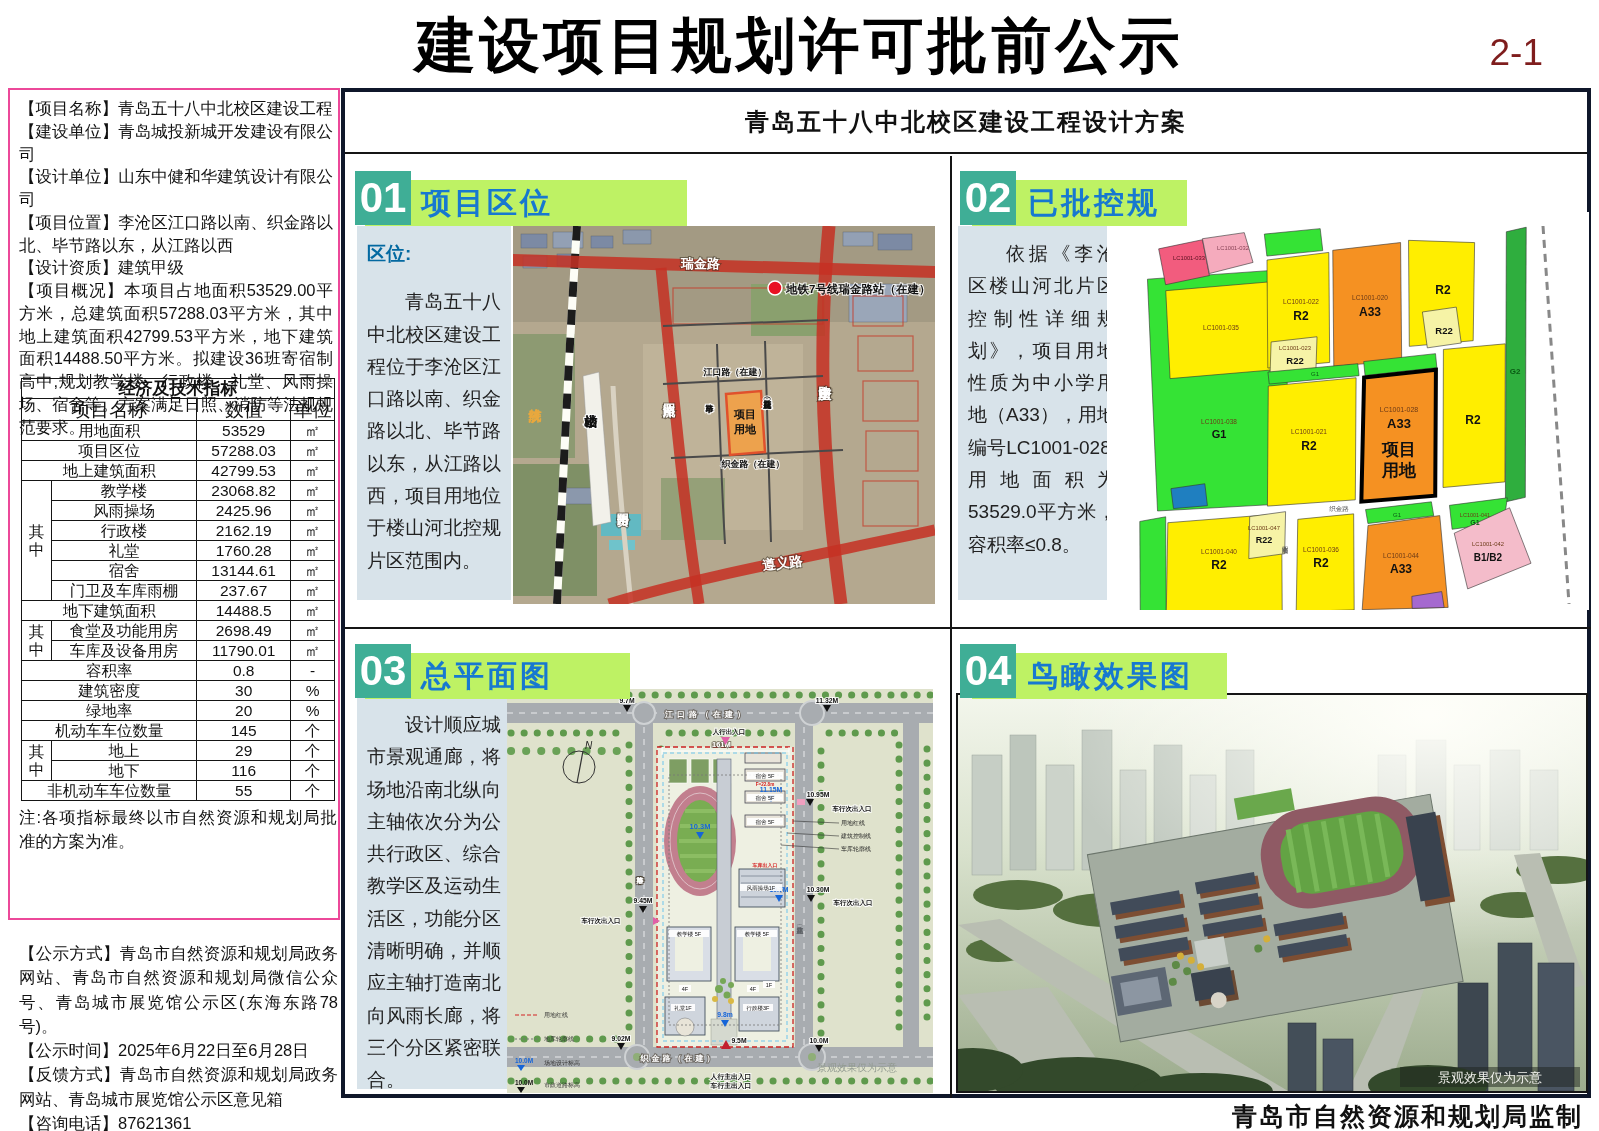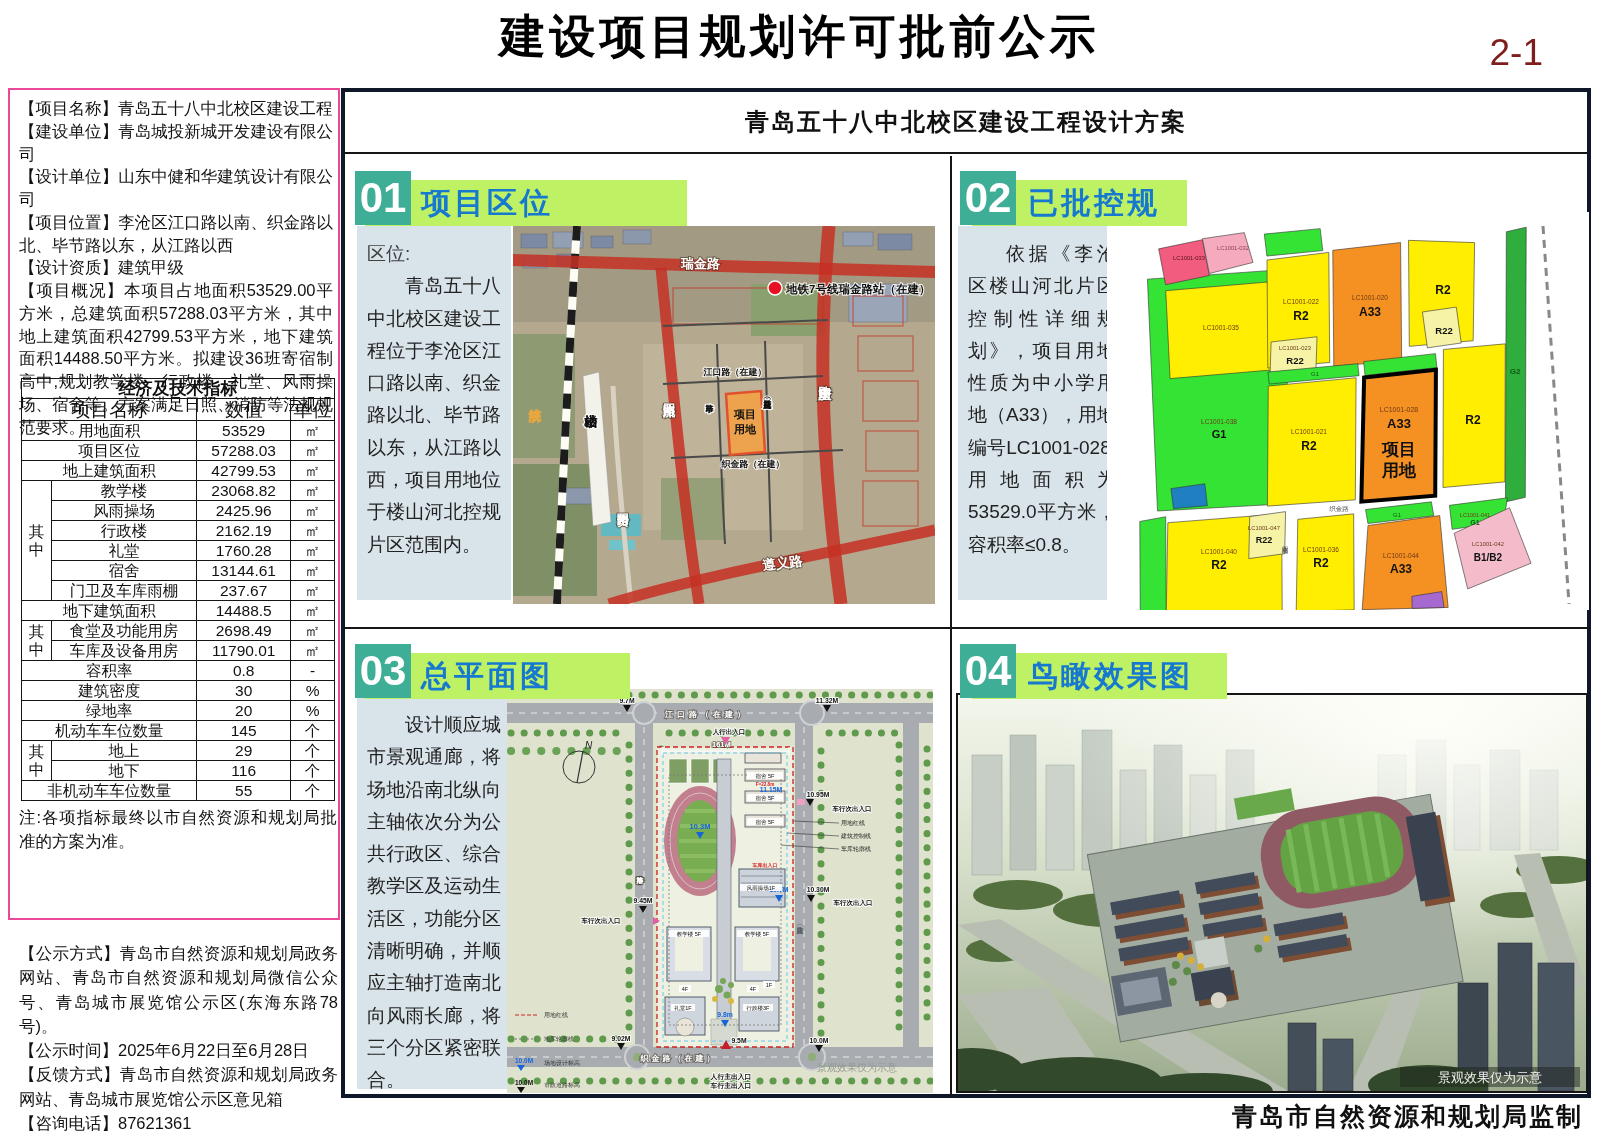--- a/index.html
+++ b/index.html
@@ -1,19 +1,19 @@
 <!DOCTYPE html>
 <html><head>
 <meta charset="utf-8">
 <style>
   *{margin:0;padding:0;box-sizing:border-box}
   html,body{width:1599px;height:1131px;background:#fff;overflow:hidden}
   body{font-family:"Liberation Sans","DejaVu Sans",sans-serif;color:#111}
   .page{position:relative;width:1599px;height:1131px;background:#fff}
-  .main-title{position:absolute;top:6px;left:0;width:100%;text-align:center;font-size:46px;font-weight:900;letter-spacing:4px;color:#000}
+  .main-title{position:absolute;top:6px;left:0;width:100%;text-align:center;font-size:60px;font-weight:900;letter-spacing:4px;color:#000}
   .page-no{position:absolute;top:32px;right:56px;font-size:37px;color:#7f1d1d}
   .footer{position:absolute;top:1100px;right:16px;font-size:25px;font-weight:bold;letter-spacing:2px}
 
   
   .sidebar{position:absolute;left:8px;top:88px;width:332px;height:832px;border:2px solid #ec4899;font-size:16.5px}
   .info{position:absolute;left:9px;top:7px;width:314px;line-height:1.38;text-align:justify}
   .etable-wrap{position:absolute;left:11px;top:288px;width:314px}
   .etable{border-collapse:collapse;width:100%;font-size:15.5px;text-align:center}
   .etable td{border:1px solid #151515;height:20px;line-height:1.12;padding:0 2px}
   .etable .tt{font-weight:bold;font-size:17px}
@@ -31,21 +31,21 @@
   .panel{position:absolute;overflow:hidden}
   .p1{left:0;top:0;width:605px;height:471px}
   .p2{left:607px;top:0;width:639px;height:471px}
   .p3{left:0;top:473px;width:605px;height:469px}
   .p4{left:607px;top:473px;width:639px;height:469px}
   .banner{position:absolute;left:20px;top:24px;height:46px;background:#bef264;display:flex;align-items:center;padding-left:56px;font-size:30px;font-weight:bold;color:#1778d0;letter-spacing:3px;z-index:1}
   .badge{position:absolute;left:10px;top:15px;width:56px;height:54px;background:#3fae96;color:#fff;display:flex;align-items:center;justify-content:center;font-size:42px;font-weight:bold;z-index:2}
   .p2 .badge,.p4 .badge{left:8px}
   .card{position:absolute;background:#d8e3ea;padding:12px 10px;font-size:19px;line-height:1.7;color:#222;text-align:justify}
   .card p{text-indent:2em}
-  .card .loc{color:#404040;font-weight:normal;text-indent:0;margin-bottom:0}
+  .card .loc{color:#0369a1;font-weight:bold;text-indent:0;margin-bottom:16px}
   .p1 .card{left:12px;top:70px;width:154px;height:374px}
   .p2 .card{left:6px;top:70px;width:168px;height:374px}
   .p3 .card{left:12px;top:68px;width:154px;height:392px}
   .mapbox{position:absolute}
   .p1 .mapbox{left:168px;top:70px;width:422px;height:378px}
   .p2 .mapbox{left:155px;top:56px;width:482px;height:398px}
   .p3 .mapbox{left:162px;top:60px;width:426px;height:404px}
   .p4 .mapbox{left:4px;top:64px;width:632px;height:400px;border:2px solid #151515}
   svg{display:block}
   svg text{font-family:"Liberation Sans","DejaVu Sans",sans-serif}

